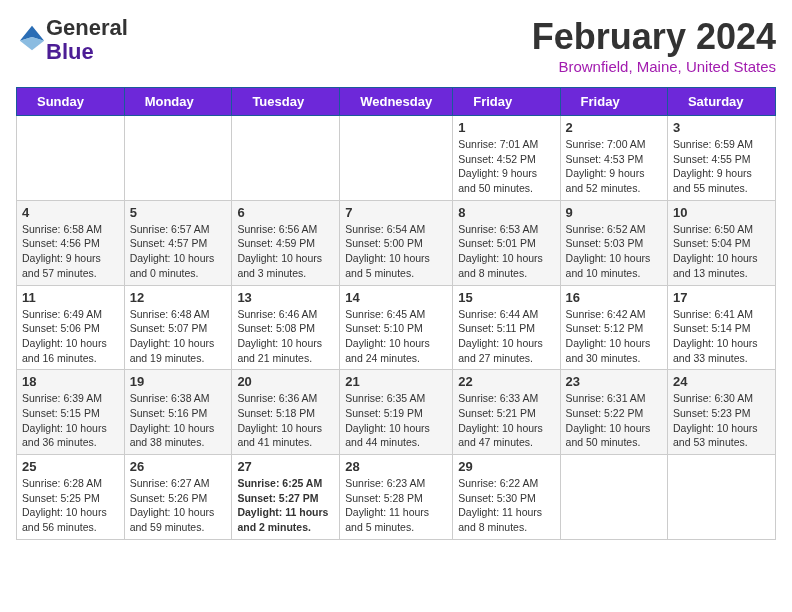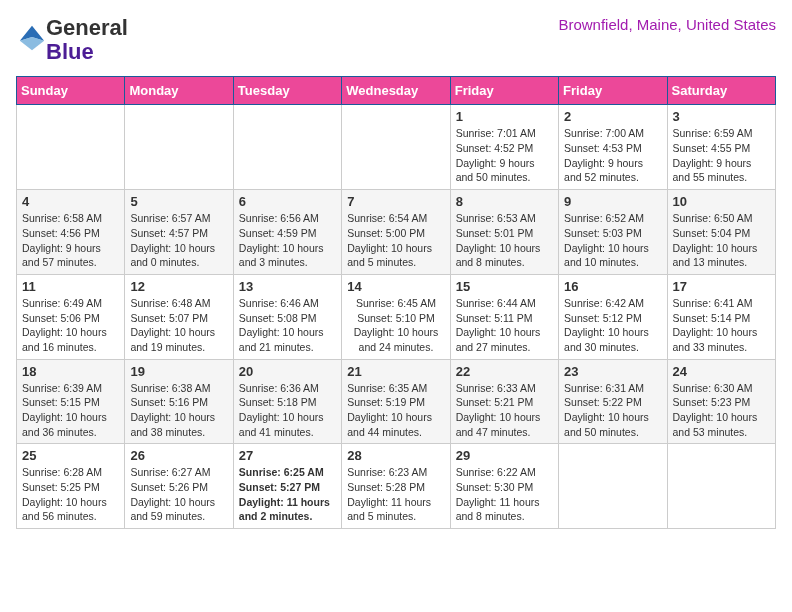--- a/index.html
+++ b/index.html
@@ -43,25 +43,25 @@
     .location {
       font-size: 15px;
       color: #a21caf;
     }
     .calendar {
       width: 100%;
       border-collapse: collapse;
       border: 1px solid #ccc;
     }
     .calendar th {
-      background-color: #ec4899;
+      background-color: #6d28d9;
       color: #fff;
       font-size: 13px;
       font-weight: bold;
-      padding: 6px 4px;
+      padding: 6px 20px;
       border: 1px solid #1a5a9a;
       text-align: left;
     }
     .calendar td {
       border: 1px solid #ccc;
       vertical-align: top;
       padding: 4px 5px;
       width: calc(100% / 7);
       min-height: 80px;
       background: #fff;
@@ -97,20 +97,21 @@
       </svg>
     </div>
     <div>
       <div class="logo-text">
         <span class="logo-general">General</span><br>
         <span class="logo-blue">Blue</span>
       </div>
     </div>
   </div>
   <div class="title-block">
+    <div class="month-title">February 2024</div>
     <div class="location">Brownfield, Maine, United States</div>
   </div>
 </div>
 
 <table class="calendar">
   <thead>
     <tr>
     <th>Sunday</th>
         <th>Monday</th>
         <th>Tuesday</th>
@@ -216,21 +217,21 @@
         </td>
         <td>
           <span class="day-number">13</span>
           <div class="day-info" style="white-space: pre-line;">Sunrise: 6:46 AM
 Sunset: 5:08 PM
 Daylight: 10 hours
 and 21 minutes.</div>
         </td>
         <td>
           <span class="day-number">14</span>
-          <div class="day-info" style="white-space: pre-line; text-align: center;">Sunrise: 6:45 AM
+          <div class="day-info" style="white-space: pre-line;">Sunrise: 6:45 AM
 Sunset: 5:10 PM
 Daylight: 10 hours
 and 24 minutes.</div>
         </td>
         <td>
           <span class="day-number">15</span>
           <div class="day-info" style="white-space: pre-line;">Sunrise: 6:44 AM
 Sunset: 5:11 PM
 Daylight: 10 hours
 and 27 minutes.</div>

